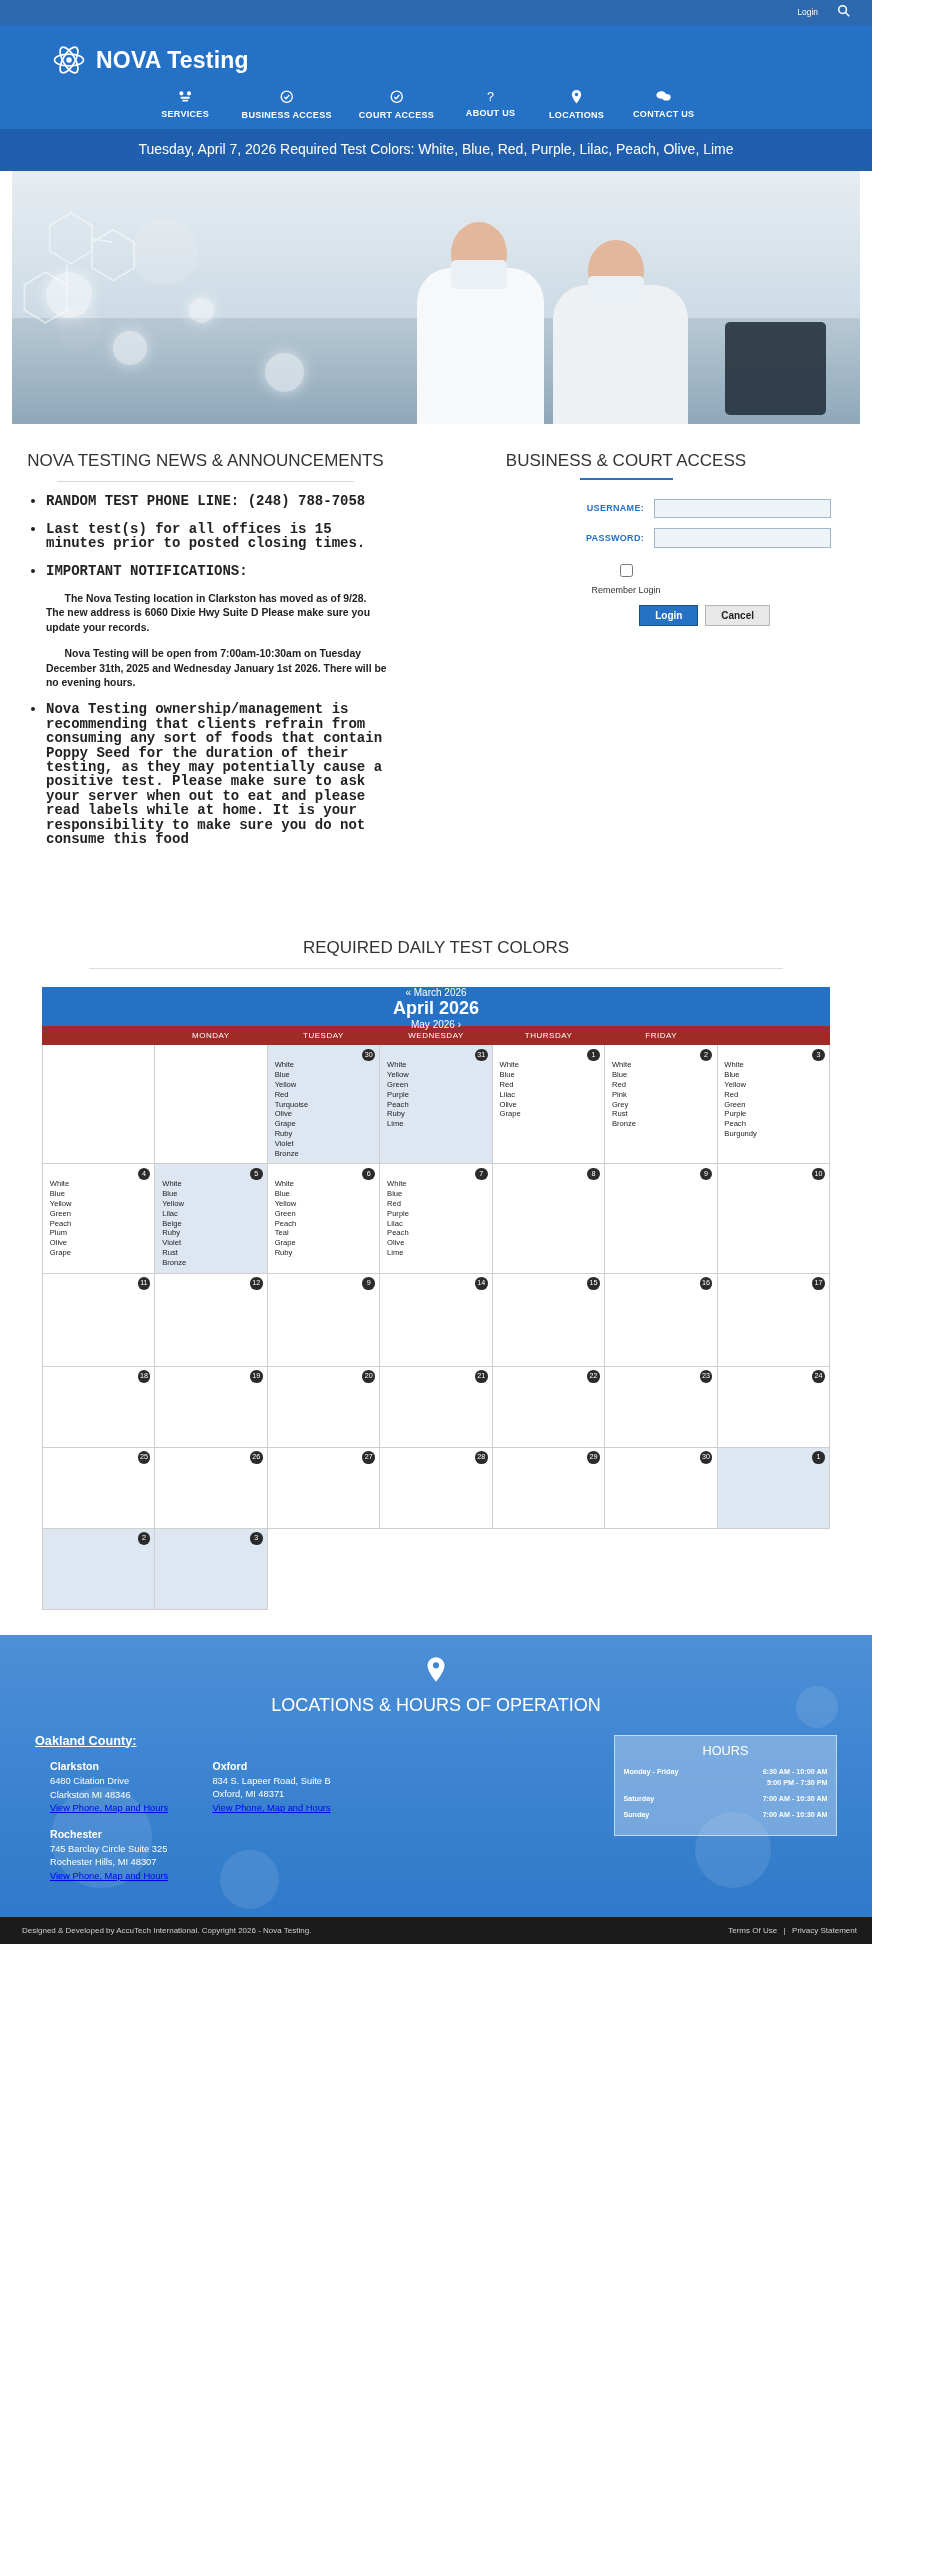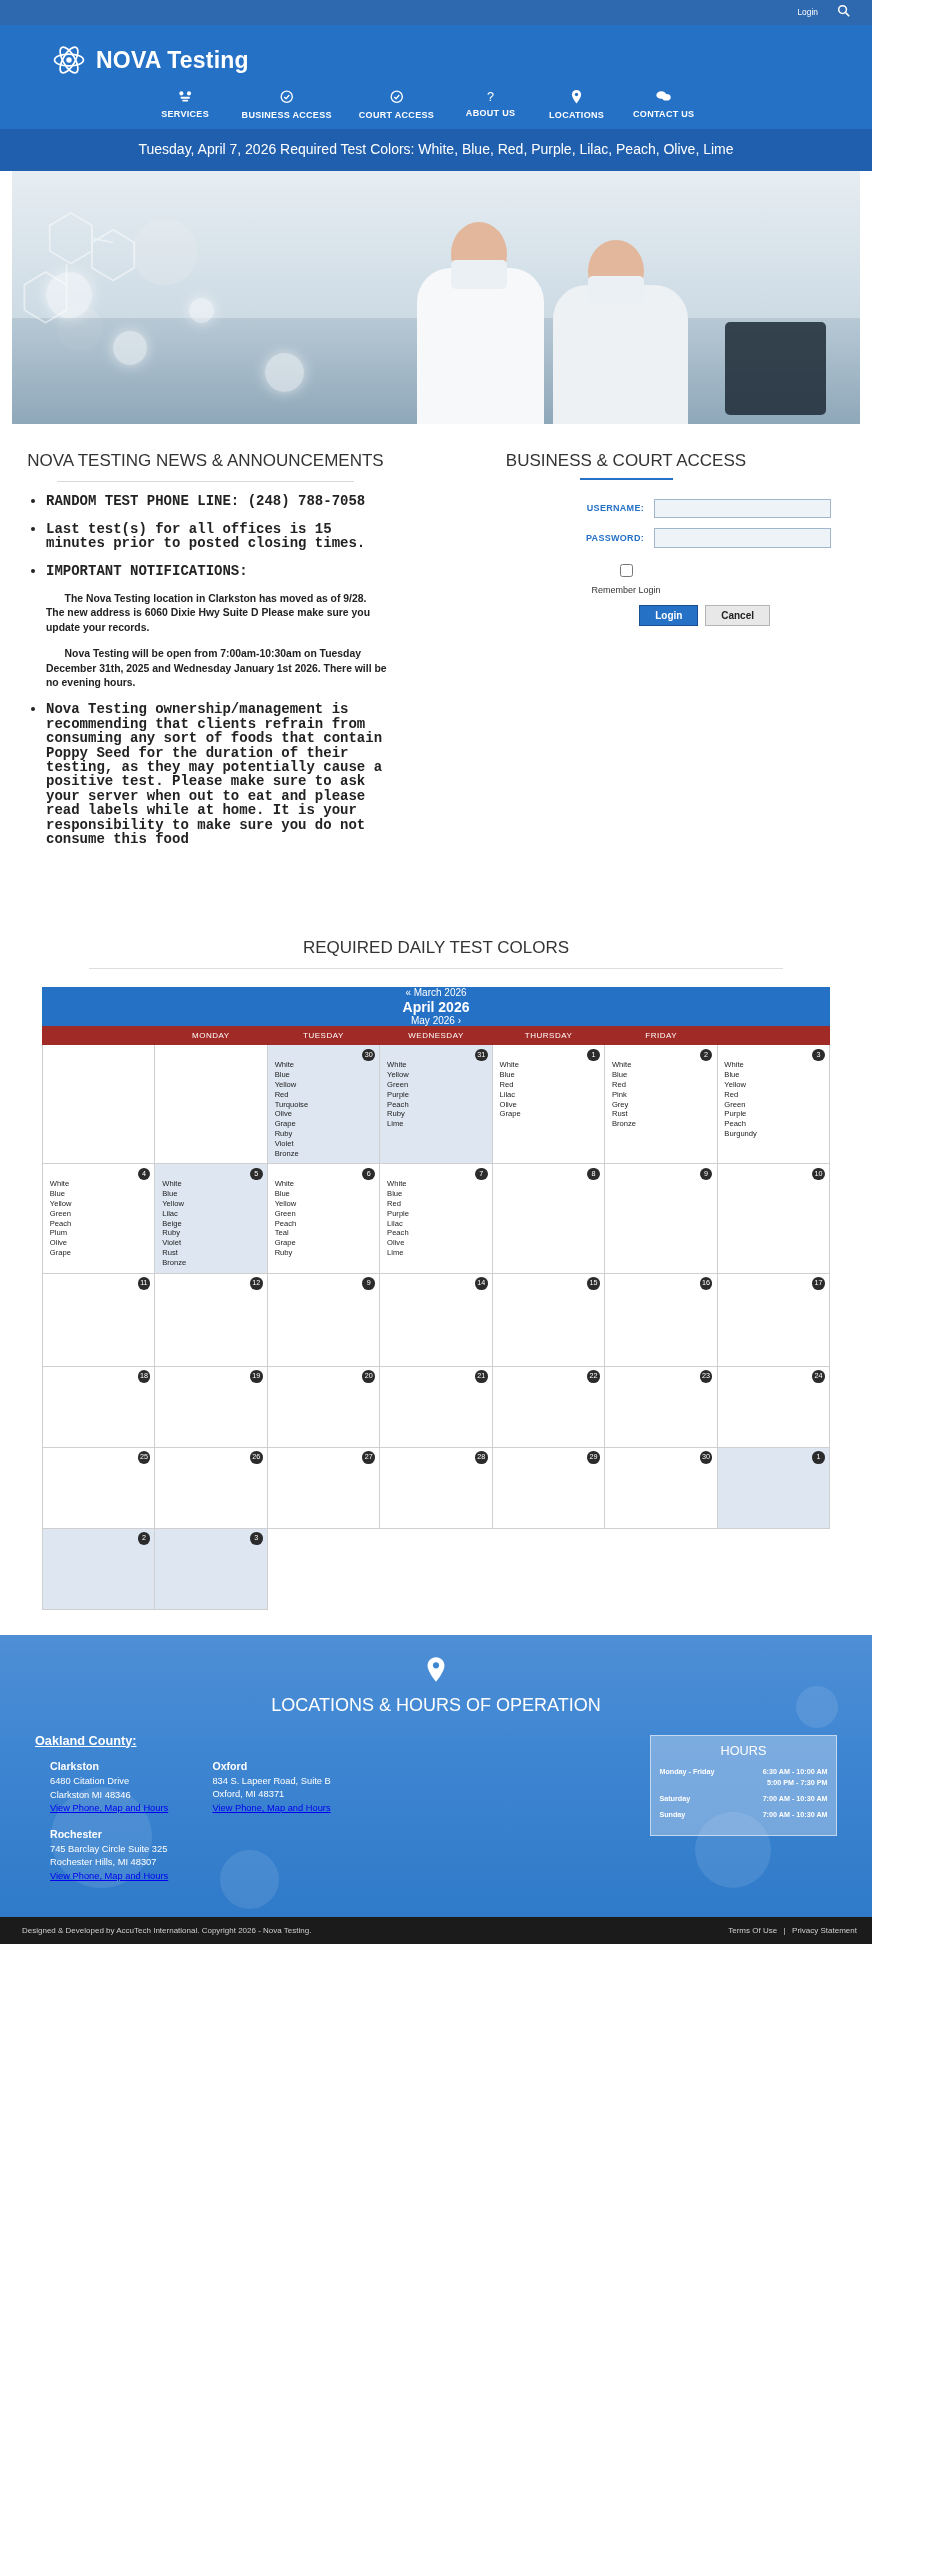--- a/index.html
+++ b/index.html
@@ -241,21 +241,21 @@
     background:#2571c6;
     color:#fff;
     height:39px;
     display:flex;
     align-items:center;
     justify-content:space-between;
     padding:0 15px;
     flex-direction:column;
   }
   .cal-head .nav { font-size:10px; cursor:pointer; }
-  .cal-head .cur { font-size:14px; font-weight:bold; }
+  .cal-head .cur { font-size:18px; font-weight:bold; }
   .dow {
     display:grid;
     grid-template-columns:repeat(7,1fr);
     background:#a02a25;
     color:#fff;
   }
   .dow div {
     text-align:center;
     font-size:8px;
     letter-spacing:0.5px;
@@ -326,21 +326,21 @@
     text-decoration:underline;
     margin-bottom:12px;
   }
   .loc-col { width:169px; font-size:9.3px; line-height:13.5px; }
   .loc-col.two { width:177px; padding-top:25px; }
   .loc-name { font-weight:bold; font-size:10.6px; margin-bottom:1.7px; }
   .loc-link { text-decoration:underline; cursor:pointer; display:inline-block; }
   .loc-spacer { flex:1; }
 
   .hours-box {
-    width:187px;
+    width:223px;
     background:rgba(235,242,250,.35);
     border:0.8px solid rgba(255,255,255,.55);
     padding:6.8px 8.4px 10px 8.4px;
     height:fit-content;
   }
   .hours-box h4 {
     margin:1.7px 0 8.4px 0;
     text-align:center;
     font-size:12.7px;
     font-weight:normal;

